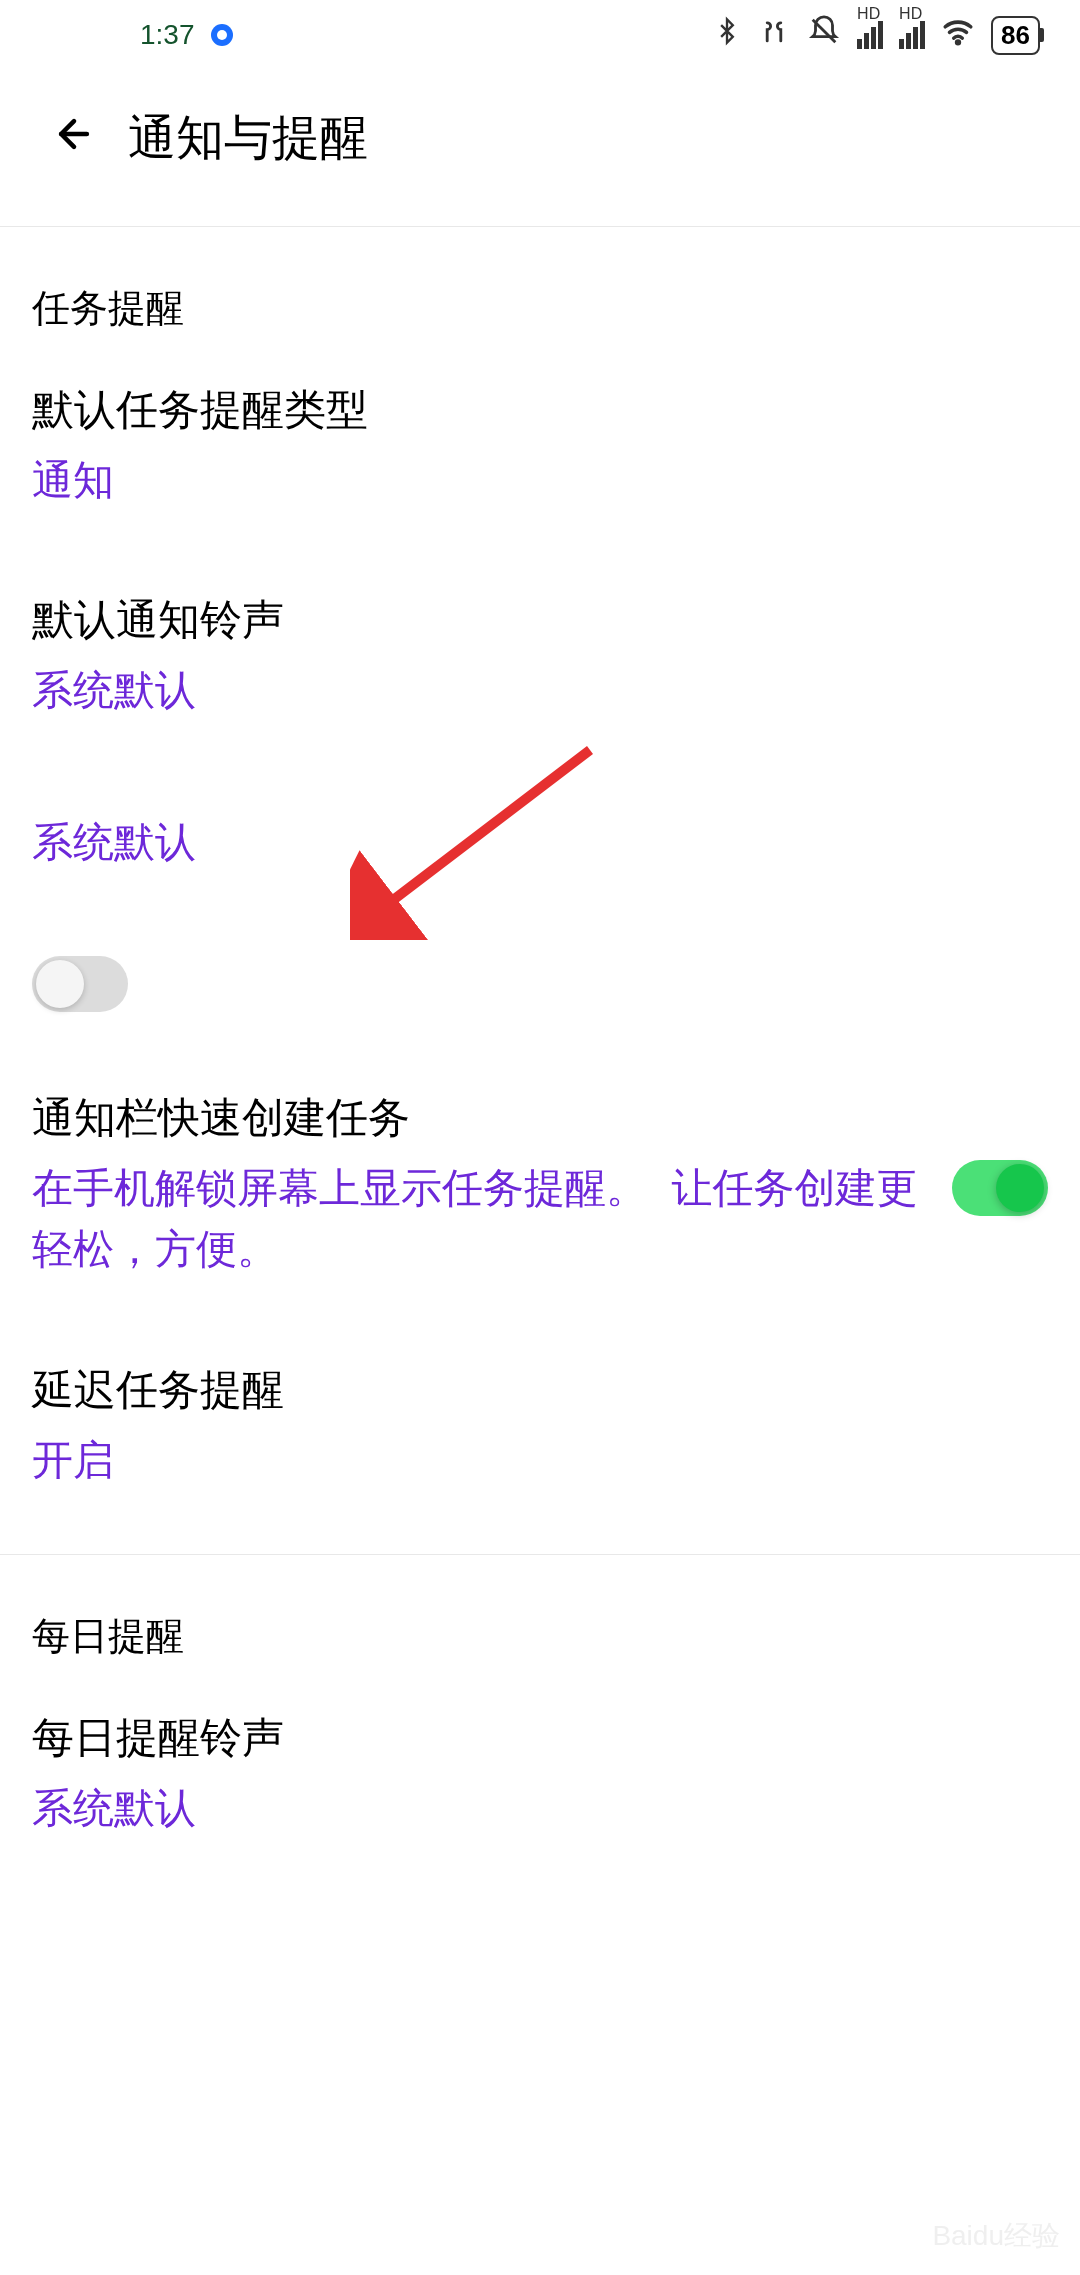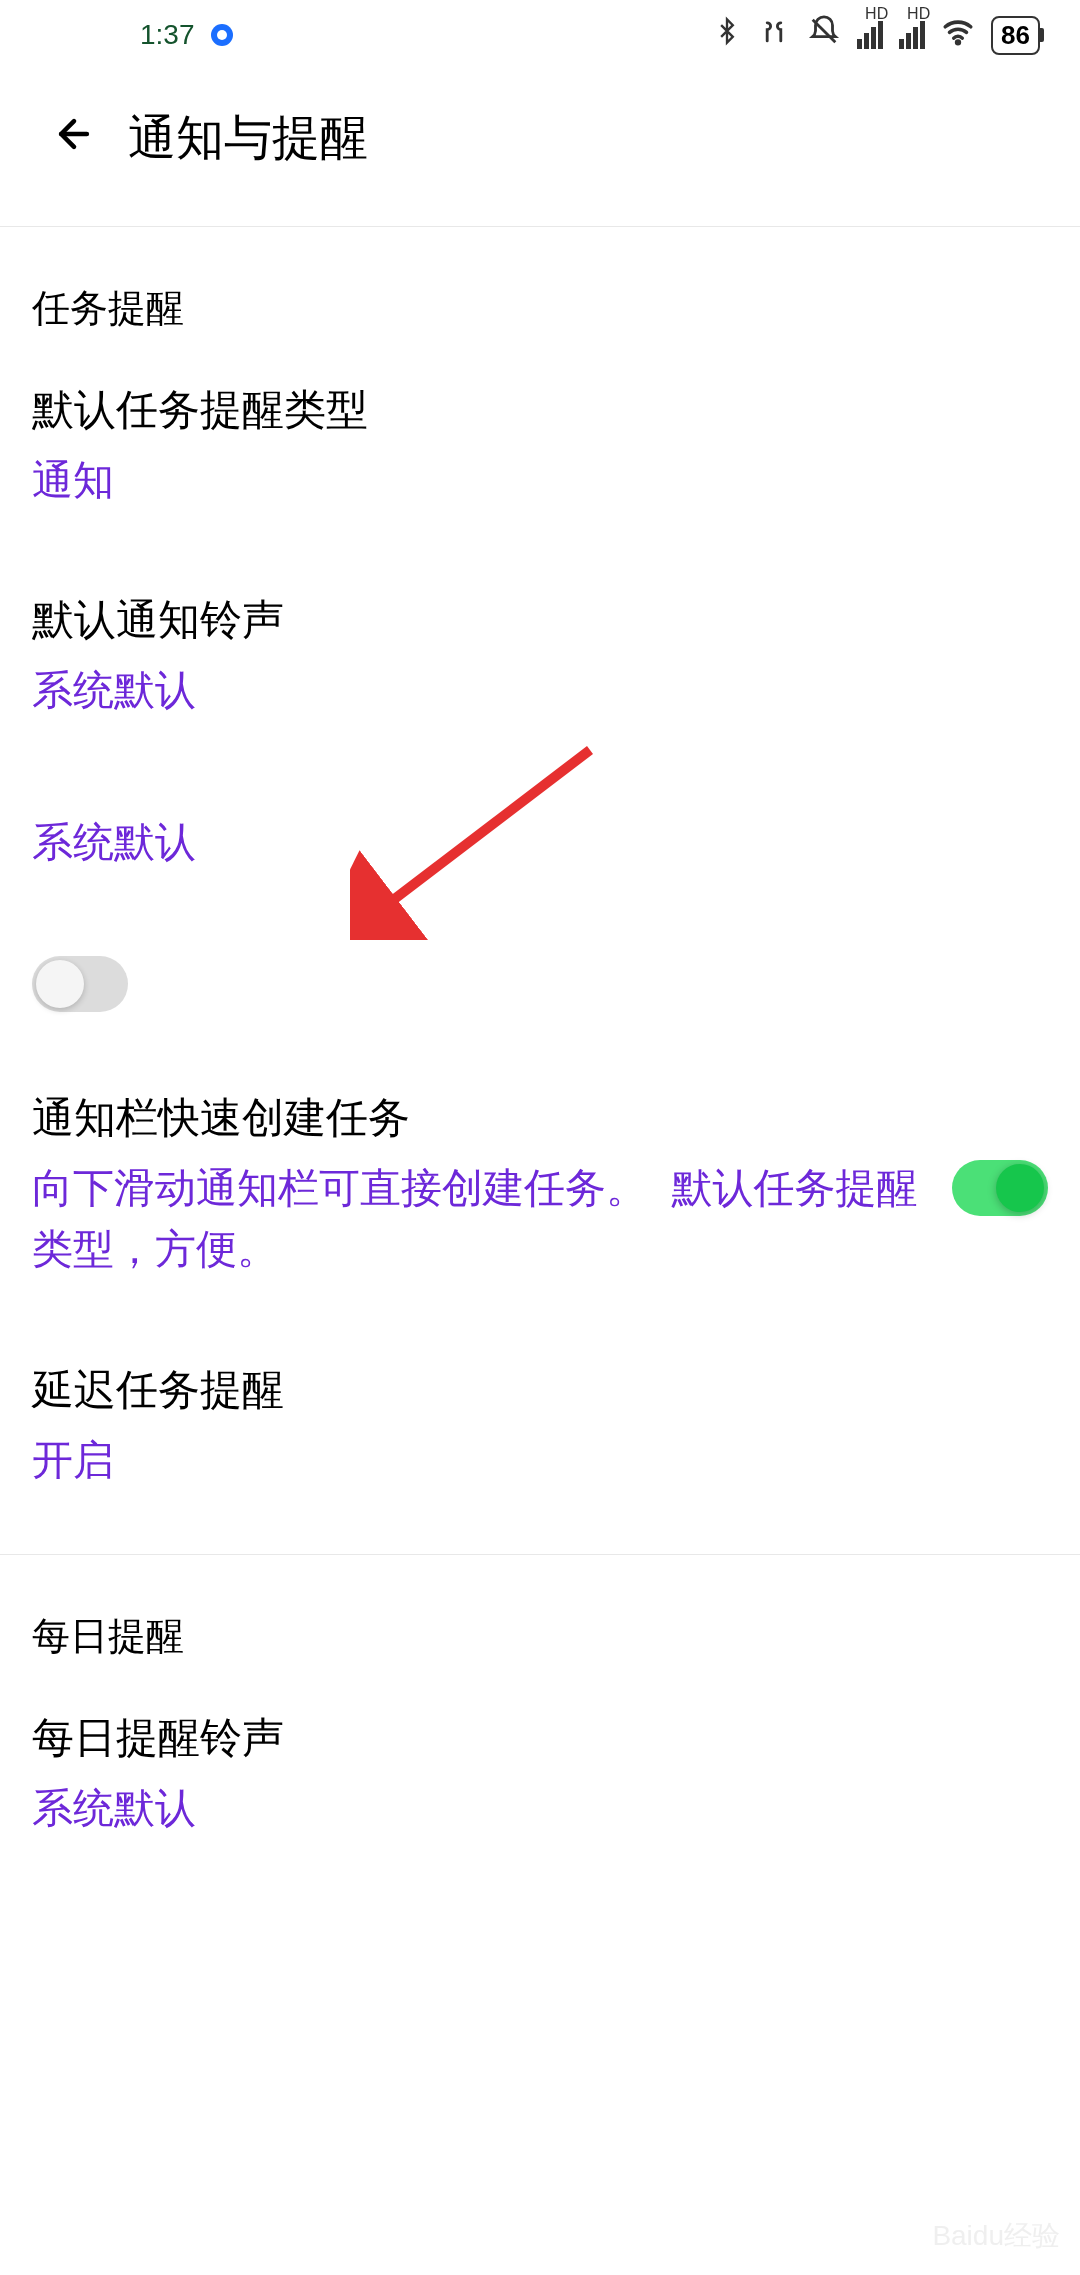--- a/index.html
+++ b/index.html
@@ -141,21 +141,21 @@
       position: absolute;
       right: 20px;
       bottom: 20px;
       color: #e0e0e0;
       font-size: 28px;
       opacity: 0.5;
     }
     .bt-icon { font-size: 32px; color:#333; }
     .signal { display:inline-flex; align-items:flex-end; gap:2px; position:relative;}
     .signal .bar { width:5px; background:#333; }
-    .signal .hd { position:absolute; top:-16px; left:8px; font-size:16px; color:#333;}
+    .signal .hd { position:absolute; top:-16px; left:0; font-size:16px; color:#333;}
     .wifi { font-size: 34px; color:#333; }
     .record-dot {
       width: 22px; height:22px; background:#1b6eff; border-radius:50%;
       display:inline-block; position:relative;
     }
     .record-dot::after{
       content:''; position:absolute; top:6px; left:6px; width:10px; height:10px;
       background:#fff; border-radius:50%;
     }
     .mute-icon { font-size: 32px; color:#333; position:relative;}
@@ -250,21 +250,21 @@
 
   <div class="setting-item">
     <div class="toggle off">
         <div class="toggle-thumb"></div>
       </div>
   </div>
 
   <div class="setting-item">
     <div class="setting-text">
       <div class="setting-title">通知栏快速创建任务</div>
-      <div class="setting-subtitle">向下滑动通知栏可直接创建任务。 默认任务提醒类型，方便。</div>
+      <div class="setting-subtitle">在手机解锁屏幕上显示任务提醒。 让任务创建更轻松，方便。</div>
     </div>
     <div class="toggle on">
         <div class="toggle-thumb"></div>
       </div>
   </div>
 
   <div class="setting-item">
     <div class="setting-text">
       <div class="setting-title">延迟任务提醒</div>
       <div class="setting-subtitle">开启</div>

